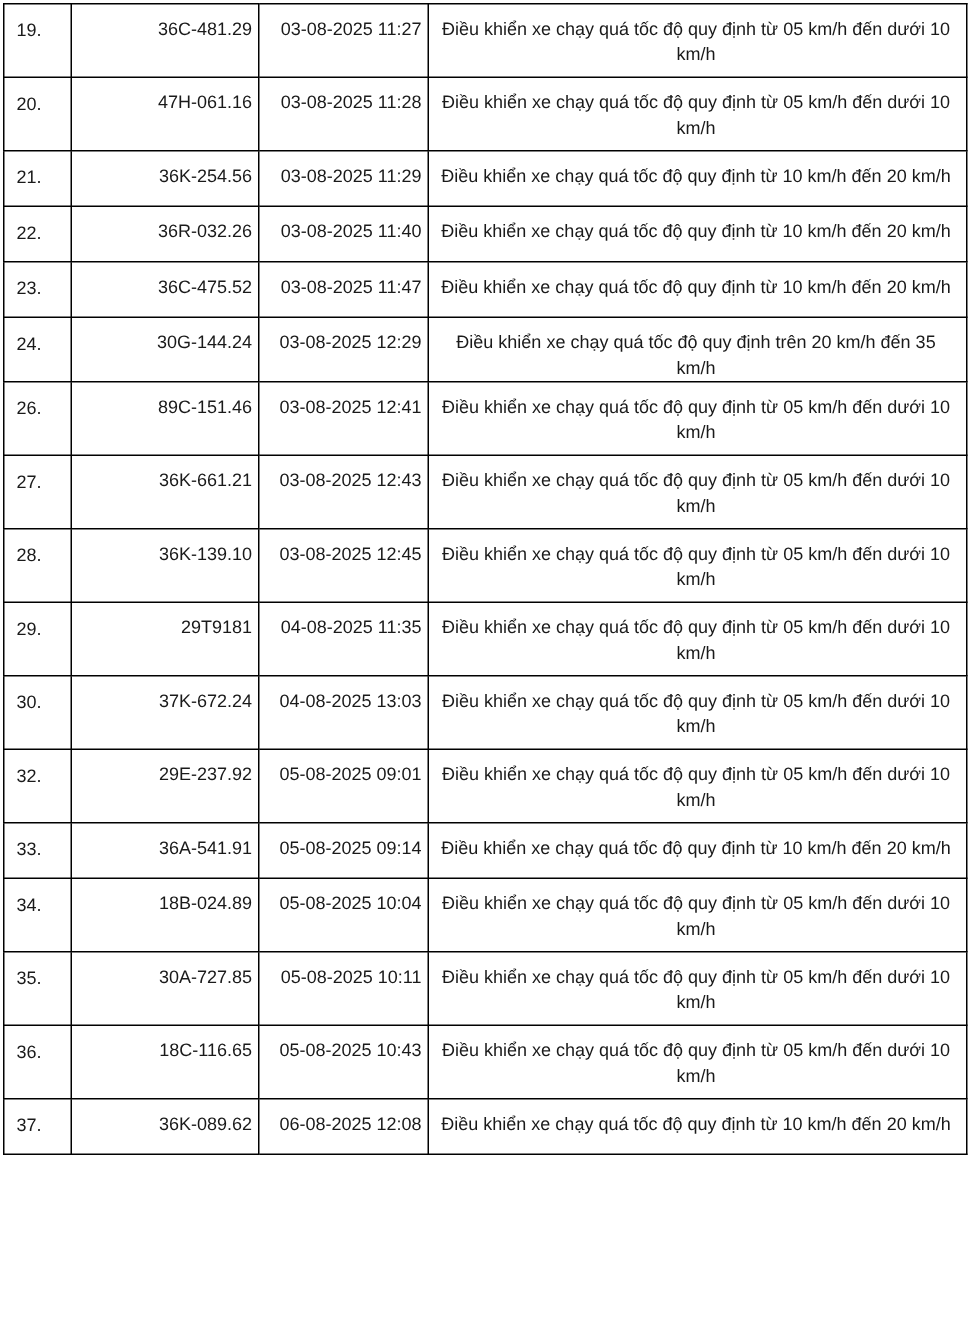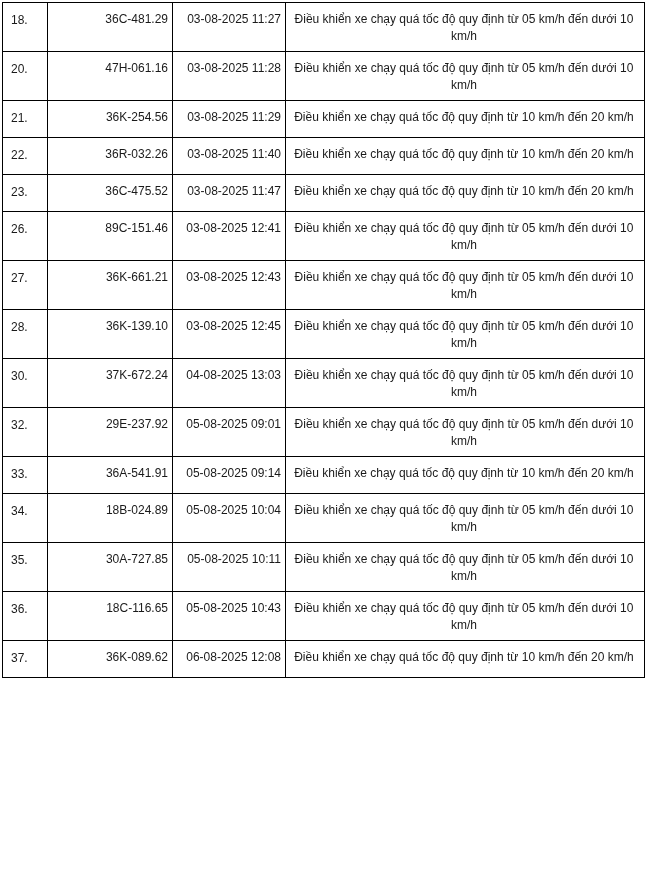--- a/index.html
+++ b/index.html
@@ -40,21 +40,21 @@
   tr.h2 td { height: 48px; }
   tr.h1 td { height: 36px; }
 </style>
 </head>
 <body>
 
 <table class="violations">
   <tbody id="tbody">
   <tr class="h2">
     <td class="c-idx">
-          <div class="cell-inner">18.</div>
+          <div class="cell-inner">19.</div>
         </td>
     <td class="c-plate">
           <div class="cell-inner">36C-481.29</div>
         </td>
     <td class="c-time">
           <div class="cell-inner">03-08-2025 11:27</div>
         </td>
     <td class="c-desc">
           <div class="cell-inner">Điều khiển xe chạy quá tốc độ quy định từ 05 km/h đến dưới 10 km/h</div>
         </td>
@@ -113,20 +113,34 @@
           <div class="cell-inner">36C-475.52</div>
         </td>
     <td class="c-time">
           <div class="cell-inner">03-08-2025 11:47</div>
         </td>
     <td class="c-desc">
           <div class="cell-inner">Điều khiển xe chạy quá tốc độ quy định từ 10 km/h đến 20 km/h</div>
         </td>
   </tr>
 
+  <tr class="h1">
+    <td class="c-idx">
+          <div class="cell-inner">24.</div>
+        </td>
+    <td class="c-plate">
+          <div class="cell-inner">30G-144.24</div>
+        </td>
+    <td class="c-time">
+          <div class="cell-inner">03-08-2025 12:29</div>
+        </td>
+    <td class="c-desc">
+          <div class="cell-inner">Điều khiển xe chạy quá tốc độ quy định trên 20 km/h đến 35 km/h</div>
+        </td>
+  </tr>
 
 
   <tr class="h2">
     <td class="c-idx">
           <div class="cell-inner">26.</div>
         </td>
     <td class="c-plate">
           <div class="cell-inner">89C-151.46</div>
         </td>
     <td class="c-time">
@@ -160,20 +174,34 @@
           <div class="cell-inner">36K-139.10</div>
         </td>
     <td class="c-time">
           <div class="cell-inner">03-08-2025 12:45</div>
         </td>
     <td class="c-desc">
           <div class="cell-inner">Điều khiển xe chạy quá tốc độ quy định từ 05 km/h đến dưới 10 km/h</div>
         </td>
   </tr>
 
+  <tr class="h2">
+    <td class="c-idx">
+          <div class="cell-inner">29.</div>
+        </td>
+    <td class="c-plate">
+          <div class="cell-inner">29T9181</div>
+        </td>
+    <td class="c-time">
+          <div class="cell-inner">04-08-2025 11:35</div>
+        </td>
+    <td class="c-desc">
+          <div class="cell-inner">Điều khiển xe chạy quá tốc độ quy định từ 05 km/h đến dưới 10 km/h</div>
+        </td>
+  </tr>
 
   <tr class="h2">
     <td class="c-idx">
           <div class="cell-inner">30.</div>
         </td>
     <td class="c-plate">
           <div class="cell-inner">37K-672.24</div>
         </td>
     <td class="c-time">
           <div class="cell-inner">04-08-2025 13:03</div>

